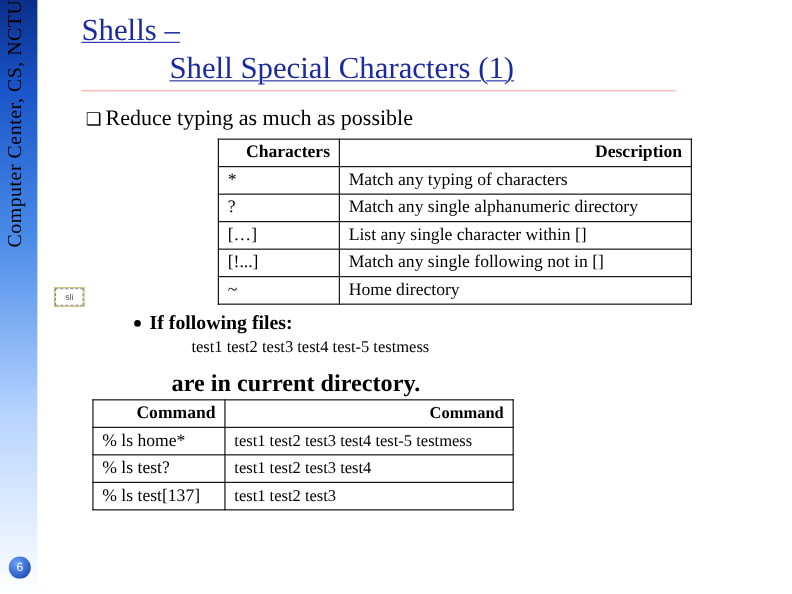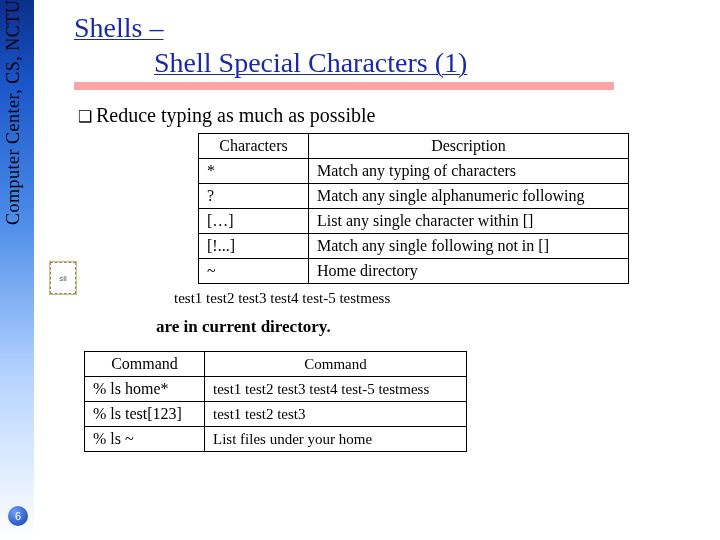--- a/index.html
+++ b/index.html
@@ -22,44 +22,44 @@
     position: absolute; left: 8px; bottom: 14px; width: 20px; height: 20px; border-radius: 50%;
     background: radial-gradient(circle at 35% 30%, #6aa0ff 0%, #2a59c0 70%, #173a8a 100%);
     color: #fff; font-size: 11px; font-family: Arial, sans-serif;
     display: flex; align-items: center; justify-content: center;
   }
   .content { position: absolute; left: 50px; top: 0; width: 660px; height: 540px; }
   .title {
     font-size: 28px; color: #1a2aa0; padding: 10px 12px 0 24px; line-height: 1.25;
   }
   .title .line1 { font-weight: 400; }
-  .title .line2 { font-weight: 400; padding-left: 80px; border-bottom: 8px solid #fca5a5; display: inline-block; min-width: 540px; padding-bottom: 2px; }
+  .title .line2 { font-weight: 400; padding-left: 80px; border-bottom: 1px solid #fca5a5; display: inline-block; min-width: 540px; padding-bottom: 2px; }
   .title .u { text-decoration: underline; text-decoration-thickness: 1px; text-underline-offset: 2px; }
   .body { padding: 14px 10px 0 28px; color: #000000; }
   .sq-bullet { font-family: Arial, sans-serif; font-size: 16px; display:inline-block; width: 18px; }
   .point { font-size: 20px; margin-bottom: 6px; }
   table.t1, table.t2 { border-collapse: collapse; background: #fff; }
   table.t1 td, table.t1 th, table.t2 td, table.t2 th {
     border: 1.5px solid #000; padding: 3px 8px; font-size: 16px; vertical-align: middle;
   }
-  table.t1 th, table.t2 th { font-weight: 400; text-align: center; }
+  table.t1 th, table.t2 th { font-weight: 700; text-align: right; }
   table.t1 { margin: 4px 0 0 120px; }
   table.t1 th:nth-child(1), table.t1 td:nth-child(1) { width: 110px; }
   table.t1 th:nth-child(2), table.t1 td:nth-child(2) { width: 320px; }
   .example-block { margin-top: 6px; }
   .sub1 { font-size: 18px; font-weight: bold; margin: 4px 0 0 44px; }
   .dot { display: inline-block; width: 6px; height: 6px; background:#000; border-radius:50%; vertical-align: middle; margin-right: 8px; margin-bottom: 2px;}
   .filelist { font-size: 15px; margin: 4px 0 0 96px; }
-  .arein { font-size: 17px; font-weight: bold; margin: 8px 0 0 78px; display: inline-block; vertical-align: top;}
-  table.t2 { display: inline-block; margin: 14px 0 0 6px; vertical-align: top;}
+  .arein { font-size: 22px; font-weight: bold; margin: 8px 0 0 78px; display: inline-block; vertical-align: top;}
+  table.t2 { display: inline-block; margin: 2px 0 0 6px; vertical-align: top;}
   table.t2 th:nth-child(1), table.t2 td:nth-child(1) { width: 120px; }
   table.t2 th:nth-child(2), table.t2 td:nth-child(2) { width: 262px; font-size: 15px; }
   .row2 { margin-top: 2px; }
   .icon-sli {
-    position: absolute; left: 50px; top: 262px; width: 26px; height: 32px;
+    position: absolute; left: 50px; top: 262px; width: 26px; height: 16px;
     border: 1px dashed #888; background: #fff;
     font-family: Arial, sans-serif; font-size: 8px; color: #555;
     display:flex; align-items:center; justify-content:center;
     box-shadow: 0 0 0 1px #d0c070;
   }
 </style>
 </head>
 <body>
 
 <div class="slide">
@@ -85,58 +85,59 @@
             <tr>
           <th>Characters</th>
           <th>Description</th>
         </tr>
         <tr>
               <td>*</td>
               <td>Match any typing of characters</td>
             </tr>
         <tr>
               <td>?</td>
-              <td>Match any single alphanumeric following</td>
+              <td>Match any single alphanumeric directory</td>
             </tr>
         <tr>
               <td>[…]</td>
               <td>List any single character within []</td>
             </tr>
         <tr>
               <td>[!...]</td>
               <td>Match any single following not in []</td>
             </tr>
         <tr>
               <td>~</td>
               <td>Home directory</td>
             </tr>
       </tbody>
         </table>
 
       <div class="example-block">
+        <div class="sub1"><span class="dot"></span><span>If following files:</span></div>
         <div class="filelist">test1 test2 test3 test4 test-5 testmess</div>
 
         <div class="row2">
           <span class="arein">are in current directory.</span>
           <table class="t2">
             <tbody>
                 <tr>
               <th>Command</th>
               <th>Command</th>
             </tr>
             <tr>
                   <td>% ls home*</td>
                   <td>test1 test2 test3 test4 test-5 testmess</td>
                 </tr>
             <tr>
-                  <td>% ls test[123]</td>
-                  <td>test1 test2 test3</td>
+                  <td>% ls test?</td>
+                  <td>test1 test2 test3 test4</td>
                 </tr>
             <tr>
-                  <td>% ls ~</td>
-                  <td>List files under your home</td>
+                  <td>% ls test[137]</td>
+                  <td>test1 test2 test3</td>
                 </tr>
           </tbody></table>
         </div>
       </div>
     </div>
   </div>
 </div>
 
 </body></html>

